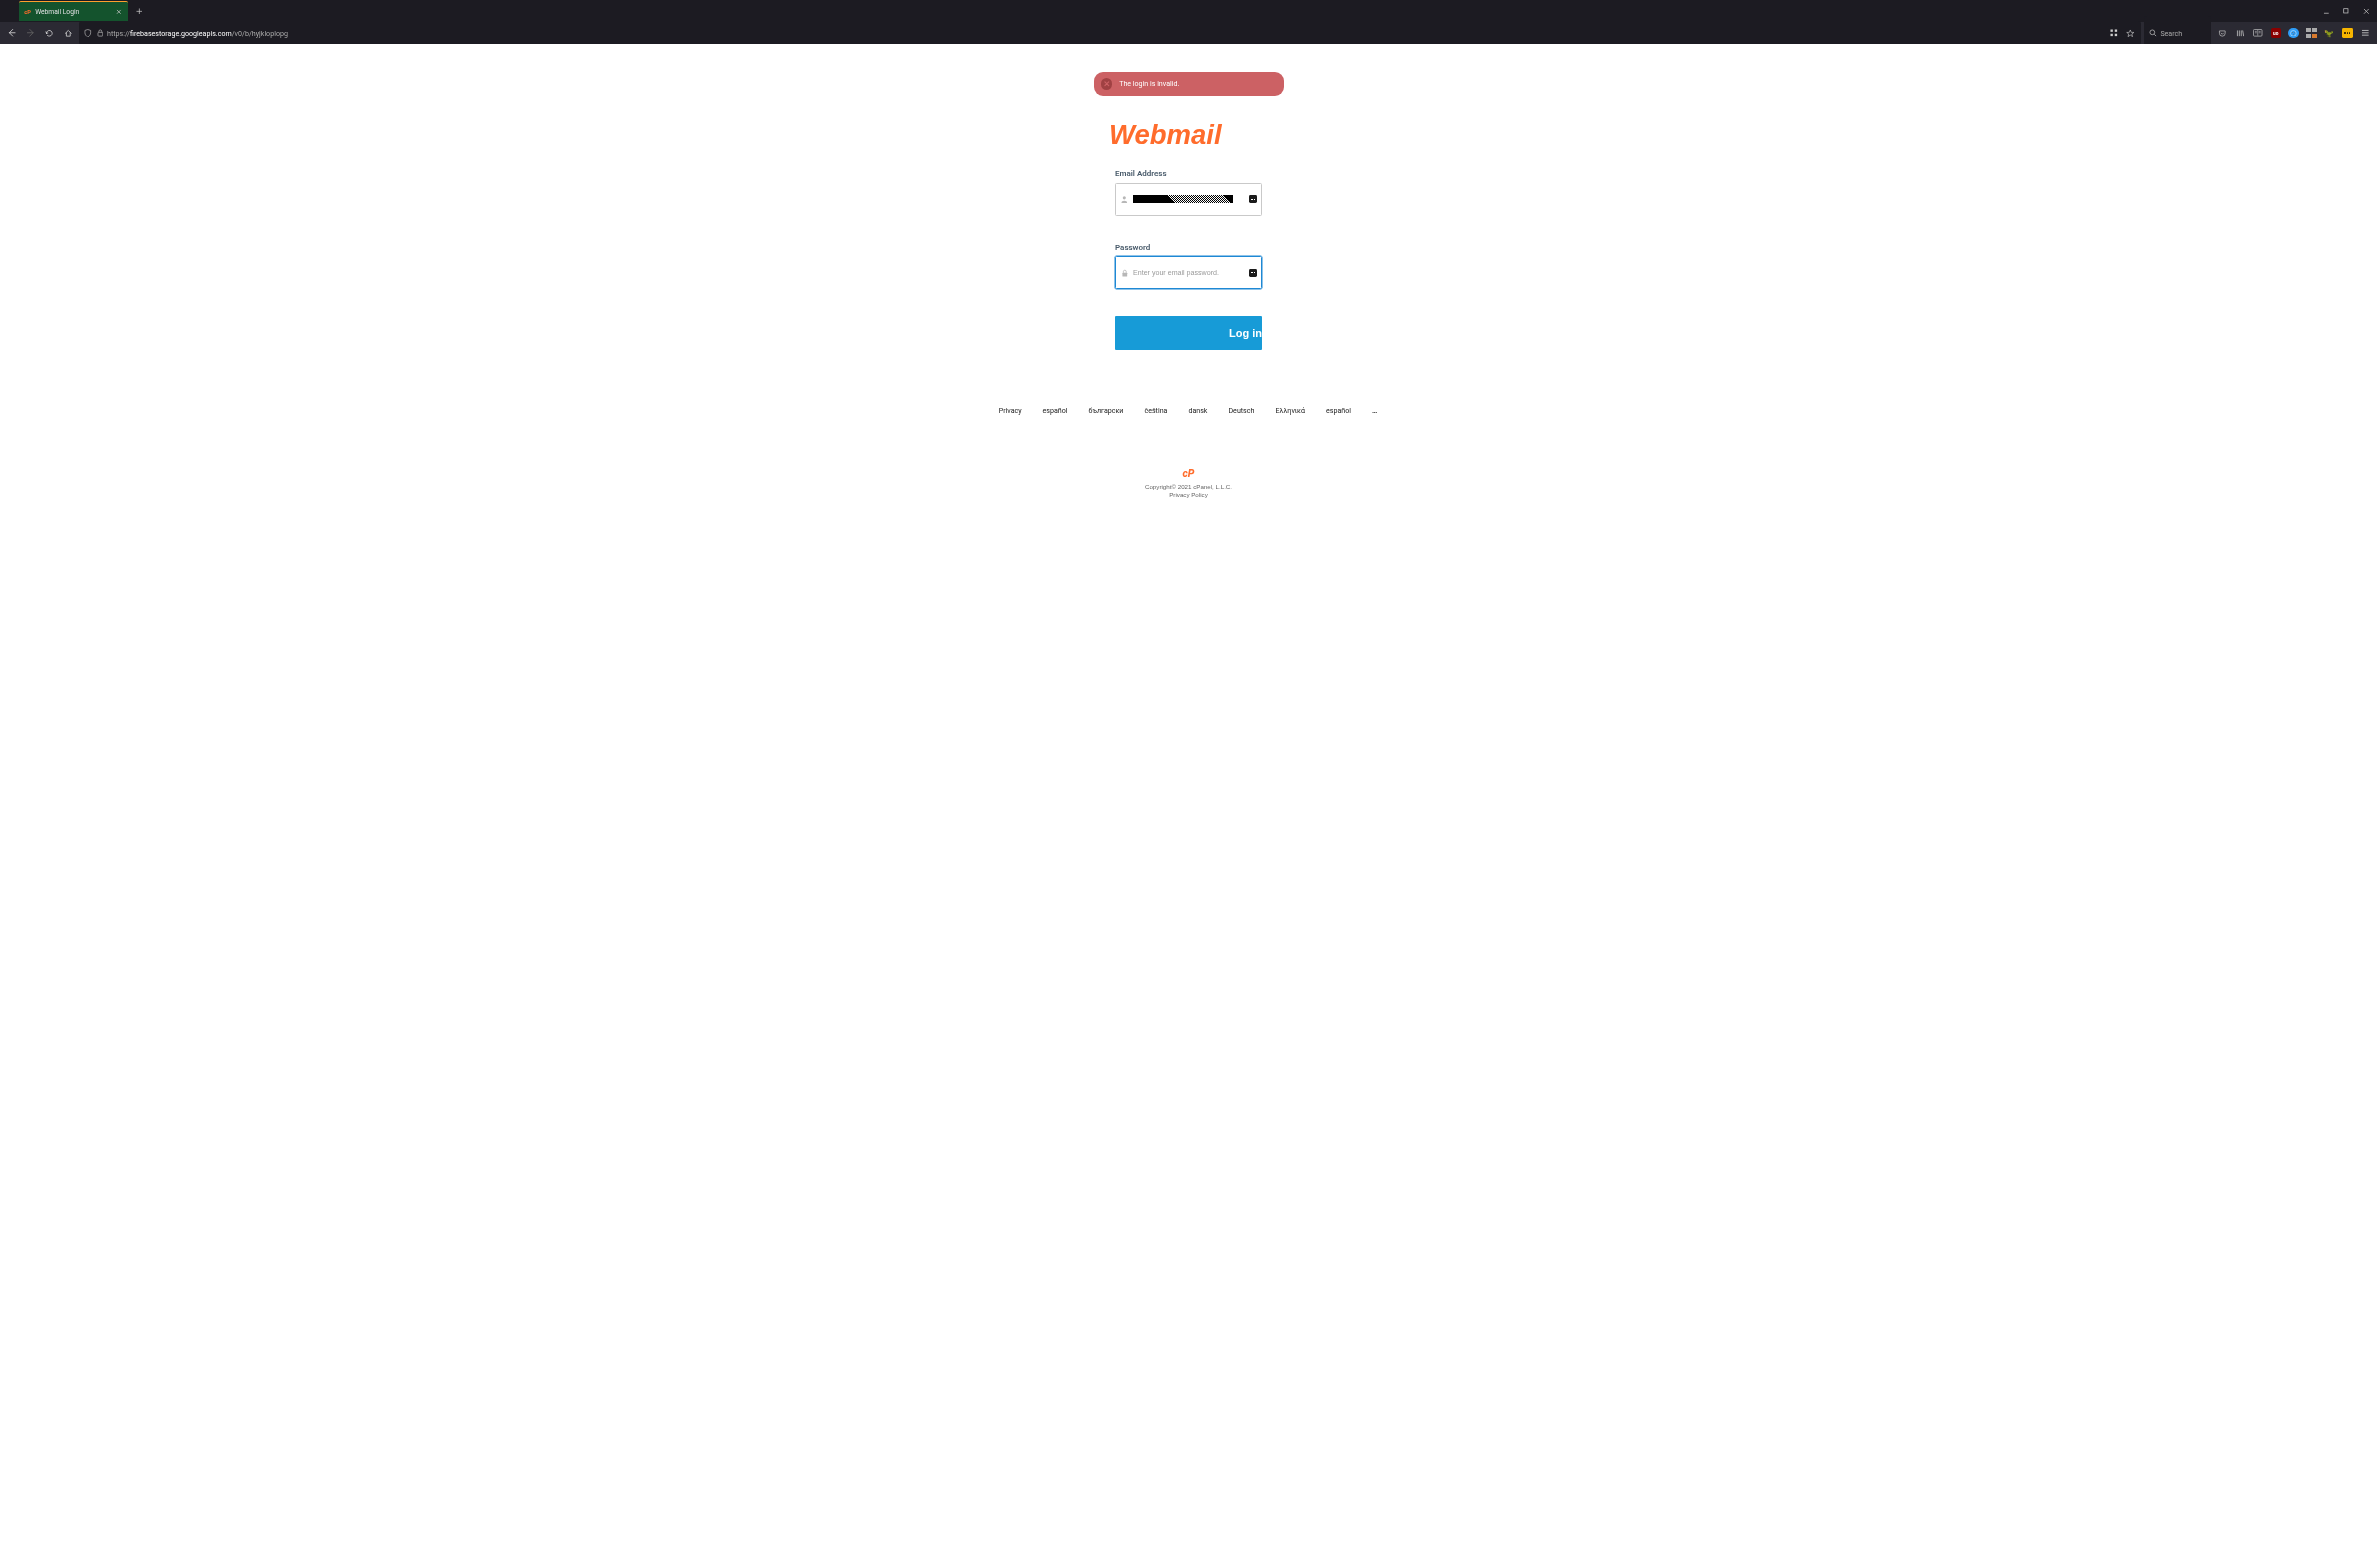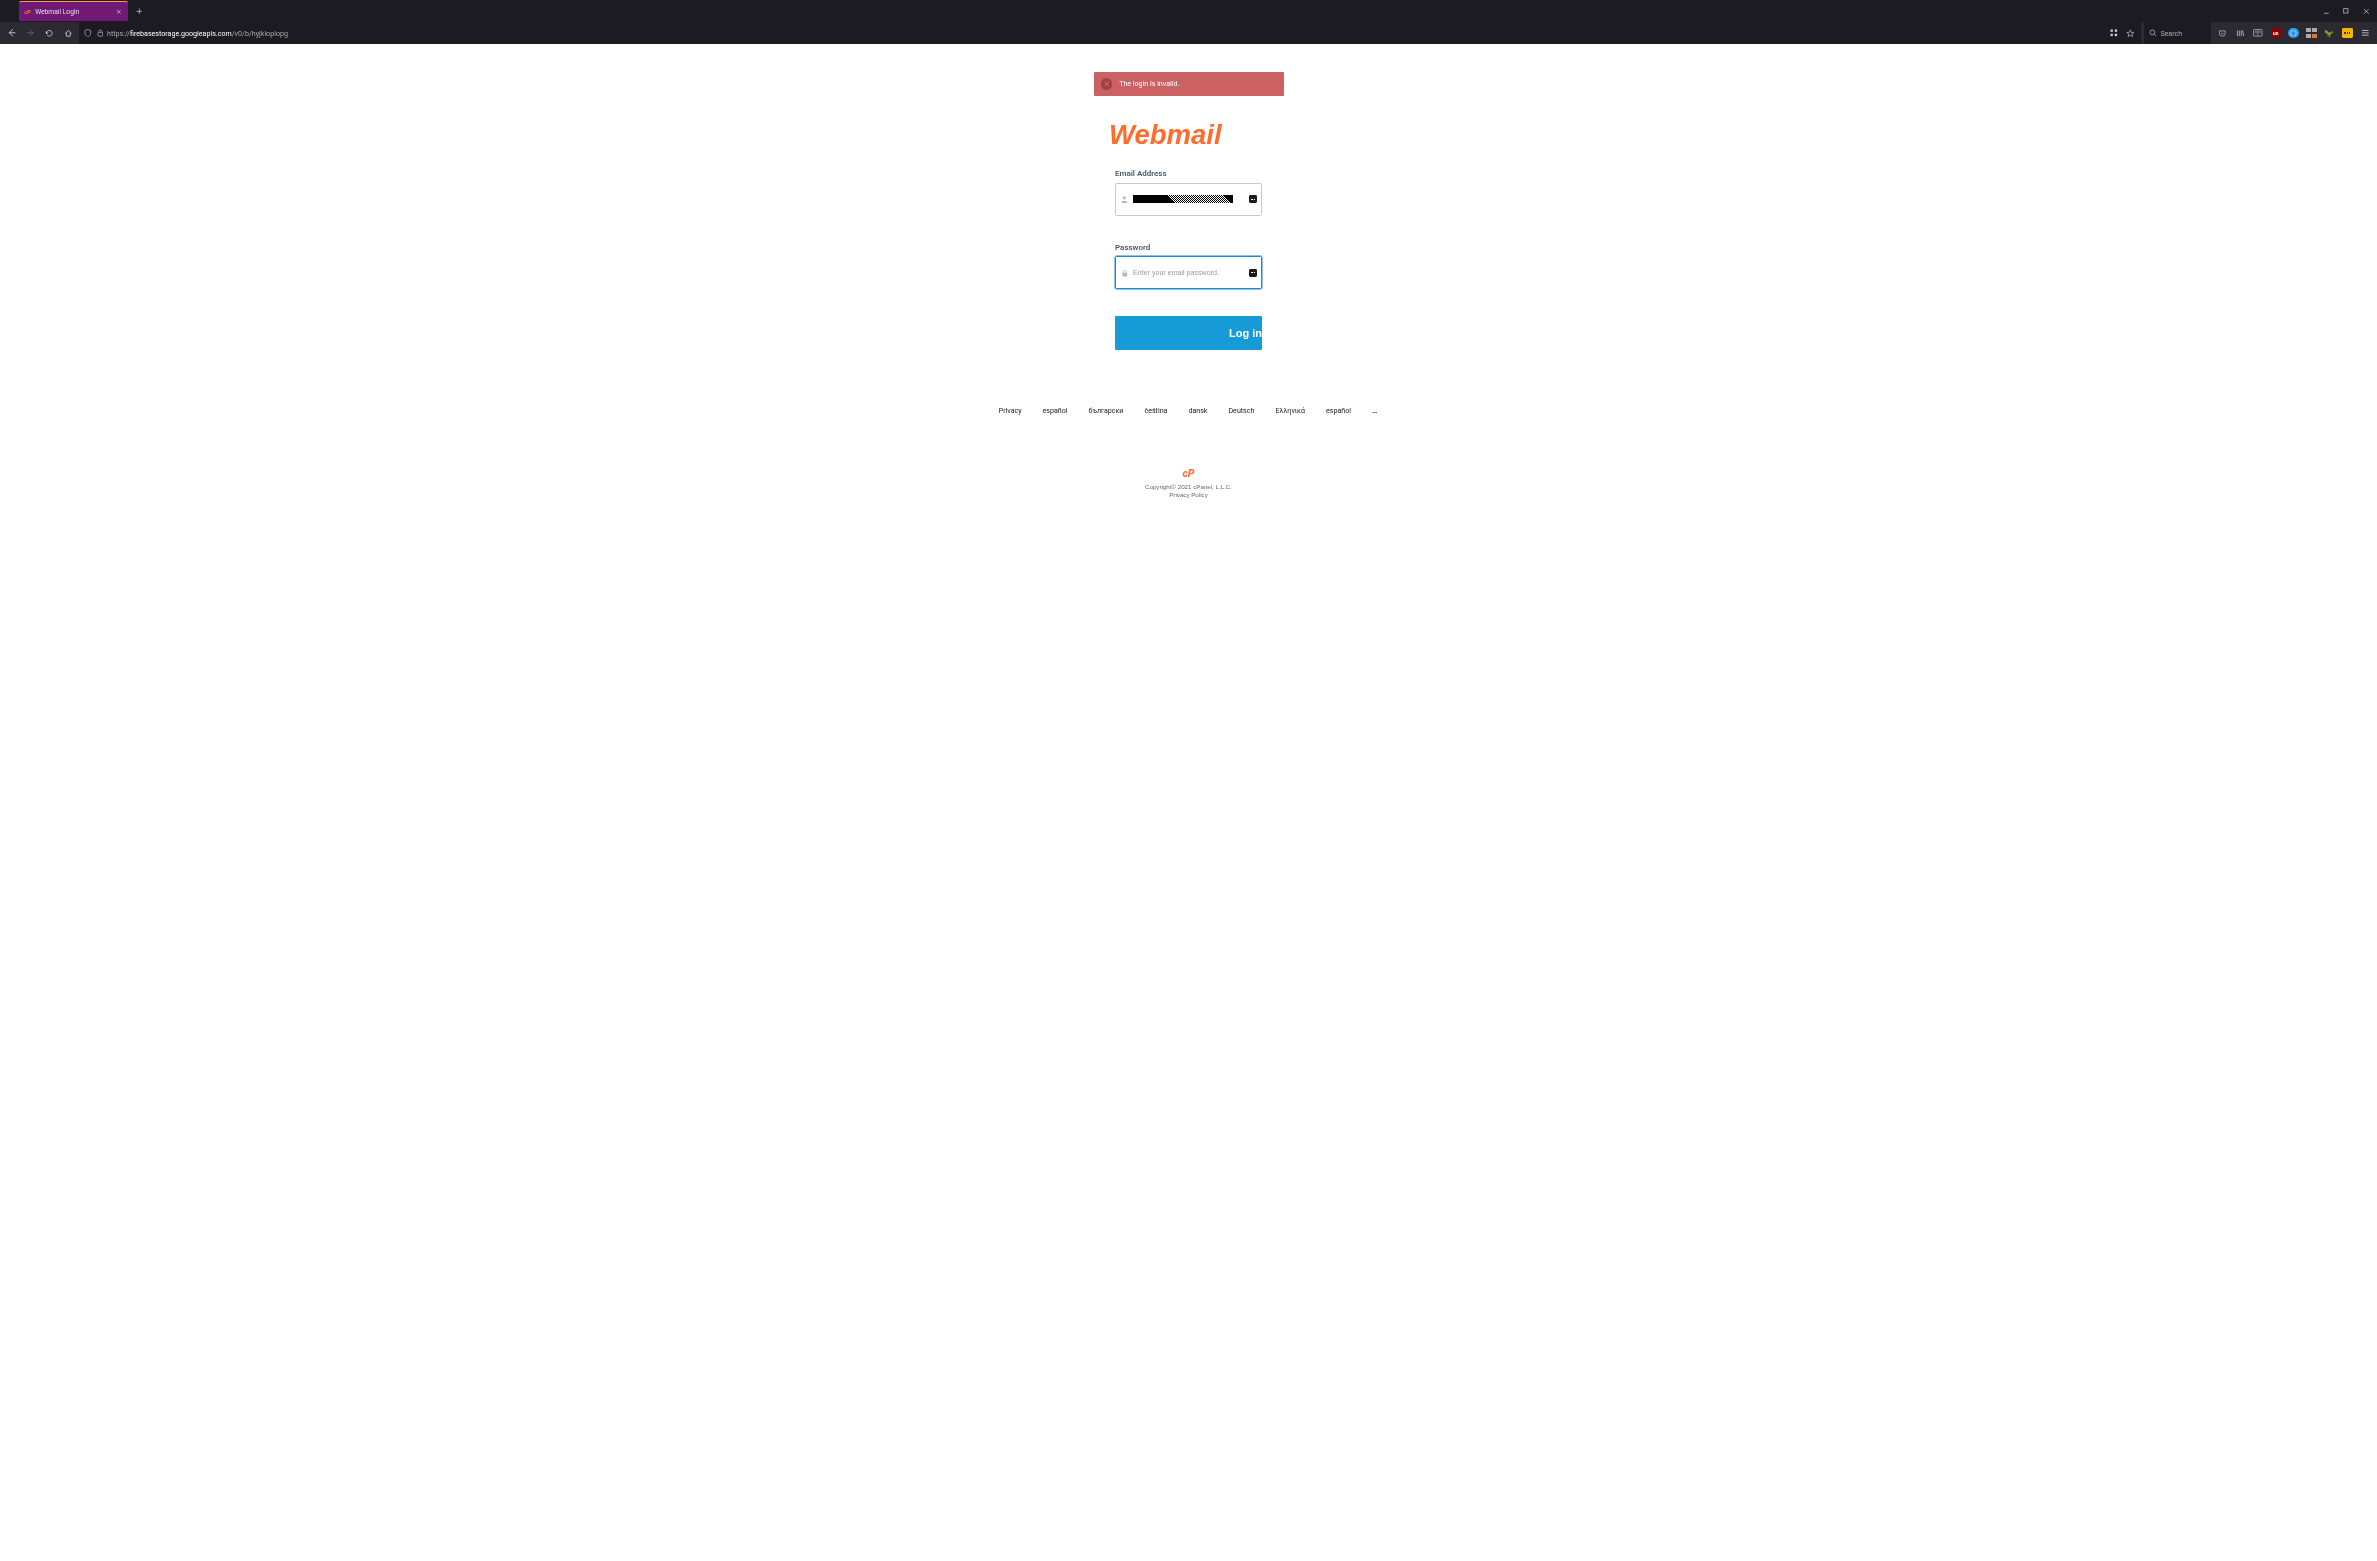--- a/index.html
+++ b/index.html
@@ -2,21 +2,21 @@
 <html style="font-size:7.6px"><head>
 <meta charset="utf-8">
 <style>
   * { box-sizing: border-box; margin: 0; padding: 0; }
   html, body { width: 100%; height: 100%; font-family: -apple-system, BlinkMacSystemFont, "Segoe UI", Roboto, Ubuntu, Cantarell, sans-serif; }
   body { background: #fff; display: flex; flex-direction: column; }
 
   
   .browser-chrome { background: #1c1b22; color: #e0e0e3; }
   .tab-strip { display: flex; align-items: center; height: 22px; padding: 0 2.9px 0 19px; position: relative; }
-  .tab { display: flex; align-items: center; gap: 3.8px; background: #701a75; height: 20px; padding: 0 4.8px; border-top: 1px solid #ff9f2e; border-radius: 1.9px 1.9px 0 0; min-width: 109px; max-width: 112px; }
+  .tab { display: flex; align-items: center; gap: 3.8px; background: #14532d; height: 20px; padding: 0 4.8px; border-top: 1px solid #ff9f2e; border-radius: 1.9px 1.9px 0 0; min-width: 109px; max-width: 112px; }
   .tab .favicon { width: 7.6px; height: 7.6px; color: #ff6c2c; font-weight: 800; font-size: 5.7px; display: flex; align-items: center; justify-content: center; }
   .tab .title { flex: 1; font-size: 6.7px; white-space: nowrap; overflow: hidden; text-overflow: ellipsis; }
   .tab .close-x { width: 8.6px; height: 8.6px; display:flex; align-items:center; justify-content:center; cursor:pointer; color:#ddd; }
   .newtab { width: 14.3px; height: 14.3px; display:flex; align-items:center; justify-content:center; margin-left: 3.8px; cursor:pointer; font-size: 8.6px; }
   .window-controls { position: absolute; right: 2.9px; top: 0; height: 22px; display: flex; align-items: center; gap: 3.8px; }
   .window-controls .wc { width: 16px; height: 14.3px; display:flex; align-items:center; justify-content:center; cursor:pointer; }
   .window-controls svg { stroke: #ccc; }
 
   .nav-bar { display: flex; align-items: center; height: 22px; background: #2b2a33; padding: 0 3.8px; gap: 2.9px; }
   .nav-bar .nav-btn { width: 16px; height: 16px; display:flex; align-items:center; justify-content:center; cursor:pointer; color:#ccc; border-radius:1.9px; }
@@ -34,21 +34,21 @@
   .yellowext span i { width:1.4px; height:1.4px; background:#2b1a00; border-radius:50%; }
   .cookie-ext { width:10.5px; height:10.5px; border-radius:50%; background:#2e9df7; display:flex; align-items:center; justify-content:center; }
   .squares-ext { width:10.5px; height:10.5px; display:grid; grid-template-columns: 1fr 1fr; grid-template-rows:1fr 1fr; gap:1.4px; }
   .squares-ext i { background:#aaa; }
   .squares-ext i:nth-child(4){ background:#d97a2e; }
   .dino-ext { width:10.5px; height:10.5px; display:flex; align-items:center; justify-content:center; font-size:7.6px; }
 
   
   .page { flex:1; background:#fff; overflow:auto; padding-bottom: 14.3px; }
   .center-col { max-width: 190px; margin: 0 auto; padding-top: 27.6px; text-align:center; }
-  .alert-box { background:#cc6164; color:#fff; border-radius:1px; display:flex; align-items:center; gap:6.7px; padding: 6.7px 7.6px; text-align:right; font-size:7.1px; }
+  .alert-box { background:#cc6164; color:#fff; border-radius:9px; display:flex; align-items:center; gap:6.7px; padding: 6.7px 7.6px; text-align:right; font-size:7.1px; }
   .alert-box .alert-icon { width:11.4px; height:11.4px; border-radius:50%; background:#a04143; display:flex; align-items:center; justify-content:center; }
   .alert-box .alert-icon svg { stroke:#cc6164; }
   .logo-wrap { margin: 24px 0 18px; }
   .logo-wrap svg { width: 159px; }
 
   .form { width: 147px; margin: 0 auto; text-align:left; }
   .form-label { color:#485a6a; font-weight:600; font-size:8px; margin-bottom:4.8px; }
   .input-wrap { border:0.5px solid #c9c9c9; border-radius:1.4px; display:flex; align-items:center; height:33px; margin-bottom:27px; position:relative; }
   .input-wrap.focused { border-color:#1e88d4; box-shadow: 0 0 0 0.5px #1e88d4; }
   .input-icon { width:17px; display:flex; align-items:center; justify-content:center; color:#b7b7b7; }

